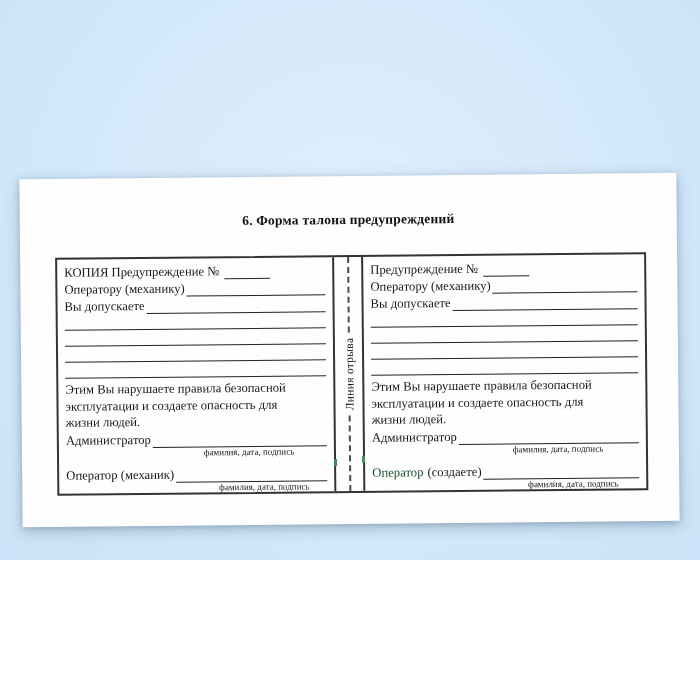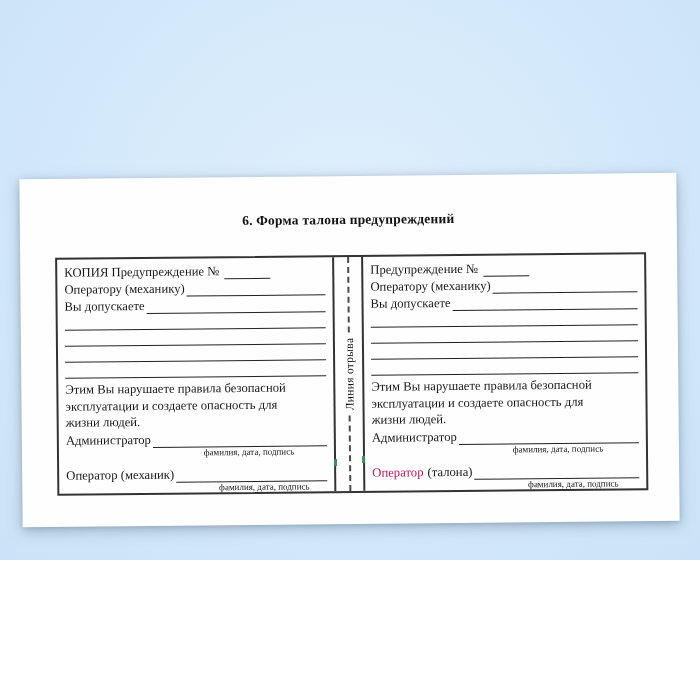--- a/index.html
+++ b/index.html
@@ -49,21 +49,21 @@
   .tick-l{left:-2px;top:202px;}
   .tick-r{right:-2px;top:199px;}
   .r{display:flex;align-items:flex-end;height:17px;line-height:15px;white-space:nowrap;}
   .short-blank{width:46px;border-bottom:1.3px solid #222;margin-left:5px;}
   .fill{flex:1;border-bottom:1.3px solid #222;margin-left:2px;}
   .blank{height:15px;border-bottom:1.3px solid #222;}
   .para{line-height:16.5px;margin-top:3px;white-space:nowrap;}
   .caption-row{font-size:9px;line-height:10px;text-align:center;color:#1a1a1a;}
   .cap-admin{padding-left:105px;}
   .cap-oper{padding-left:135px;margin-bottom:8px;}
-  .green{color:#be185d;}
+  .green{color:#14532d;}
 </style>
 </head>
 <body>
 
 <div class="stage">
   <div class="paper">
 
     <div class="doc-title">6. Форма талона предупреждений</div>
 
     <div class="formbox">
@@ -127,21 +127,21 @@
         <div class="para">Этим Вы нарушаете правила безопасной</div>
         <div class="para" style="margin-top:0">эксплуатации и создаете опасность для</div>
         <div class="para" style="margin-top:0">жизни людей.</div>
         <div class="r">
           <span>Администратор</span>
           <span class="fill"></span>
         </div>
         <div class="caption-row cap-admin">фамилия, дата, подпись</div>
         <div class="r" style="margin-top:8px">
           <span class="green">Оператор</span>
-          <span style="margin-left:4px">(талона)</span>
+          <span style="margin-left:4px">(создаете)</span>
           <span class="fill"></span>
         </div>
         <div class="caption-row cap-oper">фамилия, дата, подпись</div>
       </div>
 
     </div>
   </div>
 </div>
 
 </body></html>

